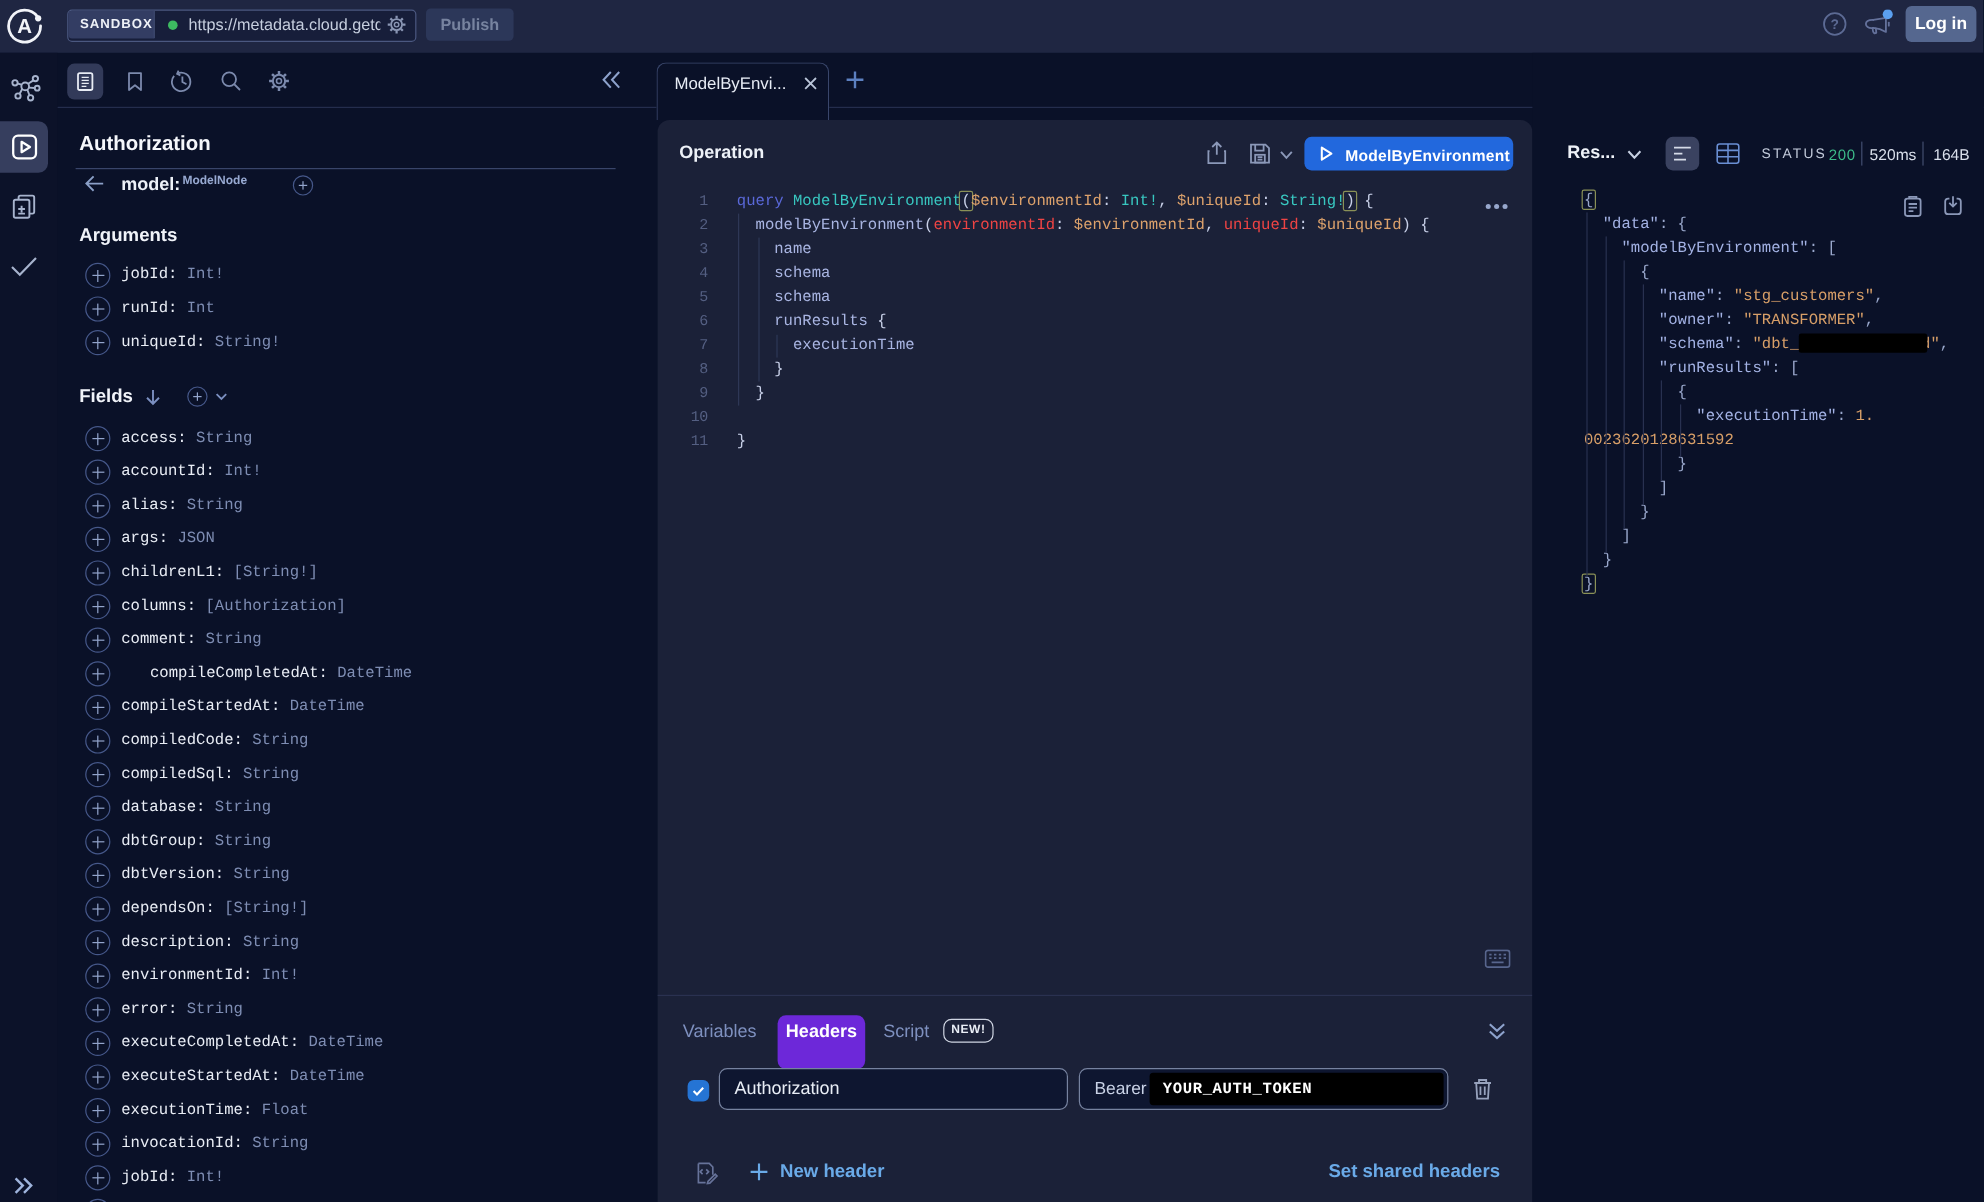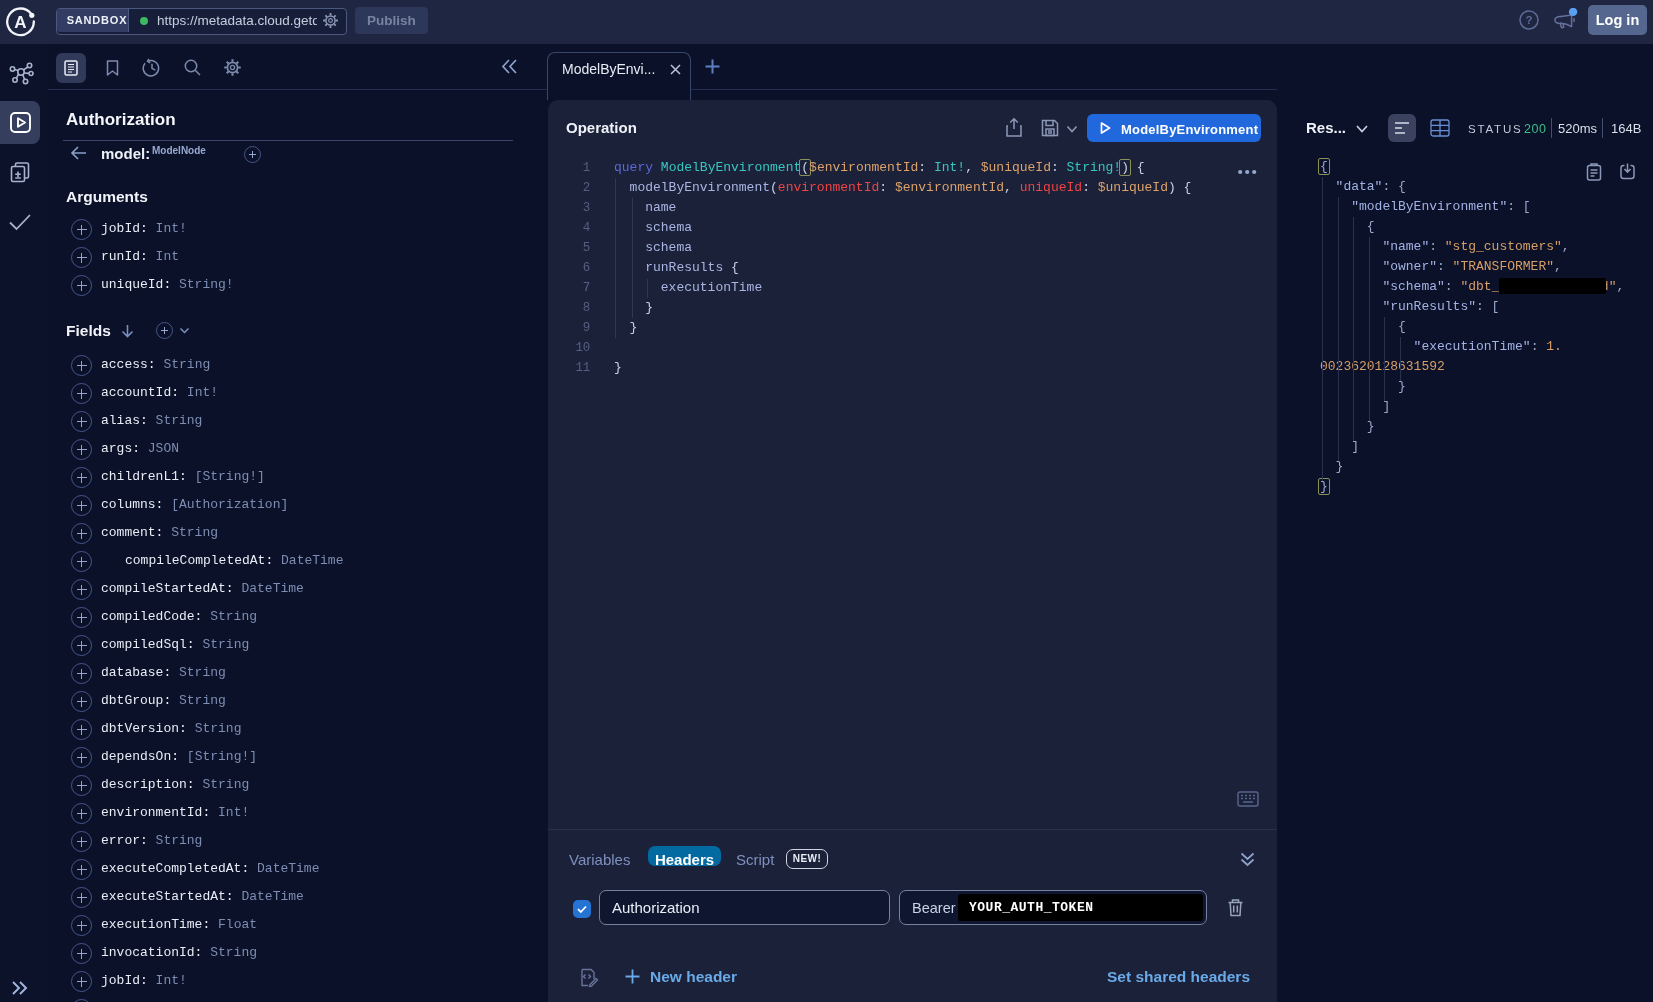--- a/index.html
+++ b/index.html
@@ -246,21 +246,21 @@
 <circle cx="3.2" cy="4" r="2.1" fill="#97a7cc"></circle>
       <circle cx="10.2" cy="4" r="2.1" fill="#97a7cc"></circle>
 <circle cx="17.2" cy="4" r="2.1" fill="#97a7cc"></circle>
     </svg>
 <svg class="abs" style="left:1237px;top:791px;" width="22" height="16" viewBox="0 0 22 16">
 <rect x="1" y="1" width="20" height="14" rx="2" fill="none" stroke="#58668e" stroke-width="1.4"></rect>
 <path d="M4 4.5 h2 M8 4.5 h2 M12 4.5 h2 M16 4.5 h2 M4 7.5 h2 M8 7.5 h2 M12 7.5 h2 M16 7.5 h2 M6 11 h10" stroke="#58668e" stroke-width="1.4"></path>
     </svg>
 <div class="abs" style="left:548px;top:829px;width:729px;height:1px;background:#2a3150;"></div>
 <div class="abs" style="left:569px;top:851px;font-size:15px;color:#7e90bf;">Variables</div>
-<div class="abs" style="left:648px;top:846px;width:73px;height:20px;background:#0369a1;border-radius:7px;color:#fff;font-size:15px;font-weight:bold;text-align:center;line-height:28px;">Headers</div>
+<div class="abs" style="left:648px;top:846px;width:73px;height:45px;background:#6d28d9;border-radius:7px;color:#fff;font-size:15px;font-weight:bold;text-align:center;line-height:28px;">Headers</div>
 <div class="abs" style="left:736px;top:851px;font-size:15px;color:#7e90bf;">Script</div>
 <div class="abs" style="left:786px;top:849px;width:42px;height:20px;border:1px solid #cfd5e2;border-radius:7px;box-sizing:border-box;color:#e8edf5;font-size:10px;font-weight:bold;letter-spacing:0.5px;text-align:center;line-height:18px;">NEW!</div>
 <svg class="abs" style="left:1239px;top:851px;" width="17" height="17" viewBox="0 0 17 17">
 <path d="M2.5 2.5 L8.5 8 L14.5 2.5 M2.5 8.5 L8.5 14 L14.5 8.5" fill="none" stroke="#8da2cc" stroke-width="1.7"></path>
     </svg>
 <div class="abs" style="left:573px;top:900px;width:18px;height:18px;background:#2574d4;border-radius:5px;"></div>
 <svg class="abs" style="left:576px;top:903px;" width="12" height="12" viewBox="0 0 12 12">
 <path d="M2 6.2 L4.8 9 L10 3.5" fill="none" stroke="#fff" stroke-width="1.8"></path>
     </svg>
 <div class="abs" style="left:599px;top:890px;width:291px;height:35px;background:#0e1630;border:1px solid #76829f;border-radius:7px;box-sizing:border-box;"></div>

